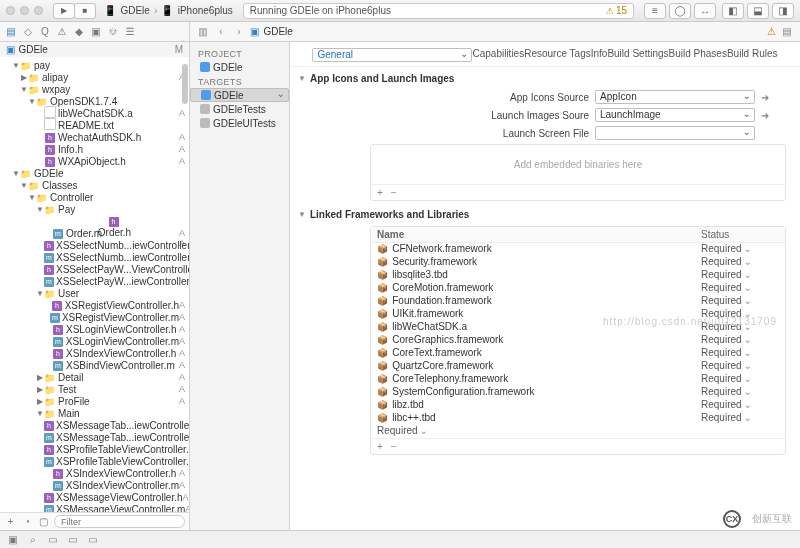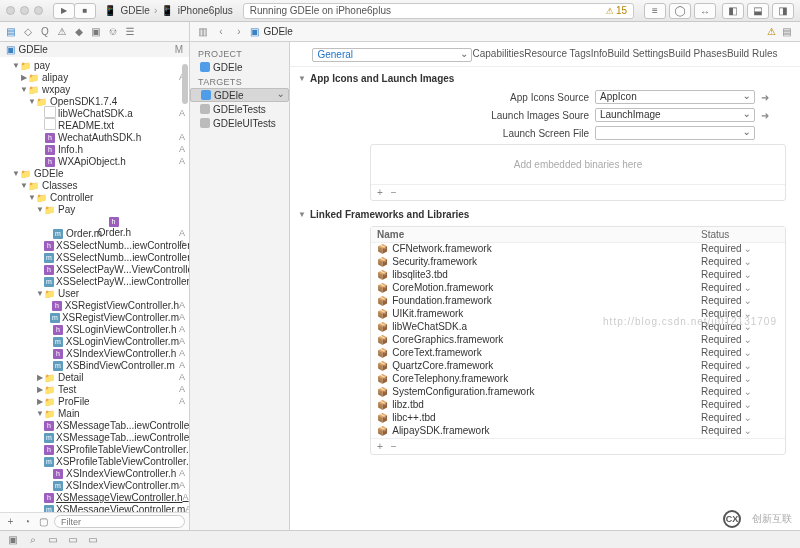--- a/index.html
+++ b/index.html
@@ -350,21 +350,21 @@
           <span class="fico fileh"></span>
           <span>XSIndexViewController.h</span>
           <span class="a">A</span>
         </div>
         <div class="row" style="padding-left: 44px;">
           <span class="twist"></span>
           <span class="fico filem"></span>
           <span>XSIndexViewController.m</span>
           <span class="a">A</span>
         </div>
-        <div class="row" style="padding-left: 44px; text-decoration: underline;">
+        <div class="row" style="padding-left: 44px;">
           <span class="twist"></span>
           <span class="fico fileh"></span>
           <span>XSMessageViewController.h</span>
           <span class="a">A</span>
         </div>
         <div class="row" style="padding-left: 44px;">
           <span class="twist"></span>
           <span class="fico filem"></span>
           <span>XSMessageViewController.m</span>
           <span class="a">A</span>
@@ -556,24 +556,20 @@
             <div class="c2">Required <span style="color:#999">⌄</span></div>
           </div>
           <div class="trow">
             <div class="c1">
               <span class="fw"></span>
               <span>libc++.tbd</span>
             </div>
             <div class="c2">Required <span style="color:#999">⌄</span></div>
           </div>
           <div class="trow">
-            <div class="c1">
-              <span class="fw"></span>
-              <span>AlipaySDK.framework</span>
-            </div>
             <div class="c2">Required <span style="color:#999">⌄</span></div>
           </div>
         </div>
       <div class="boxfoot">
           <span>+</span>
           <span>−</span>
         </div>
     </div>
   </div>
 </div>

